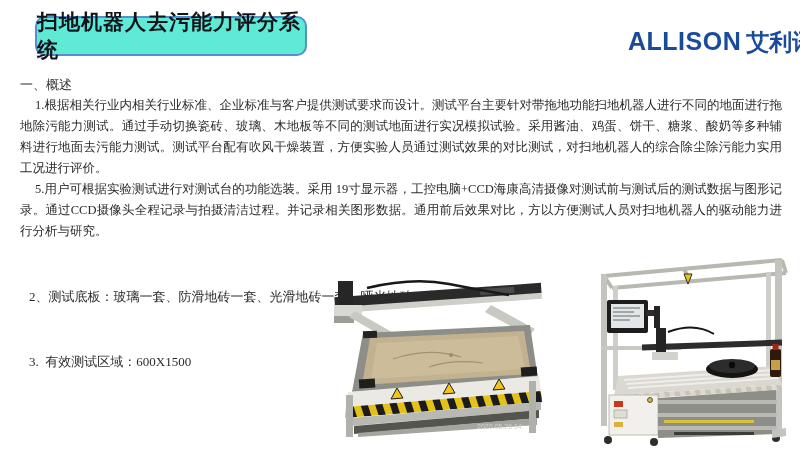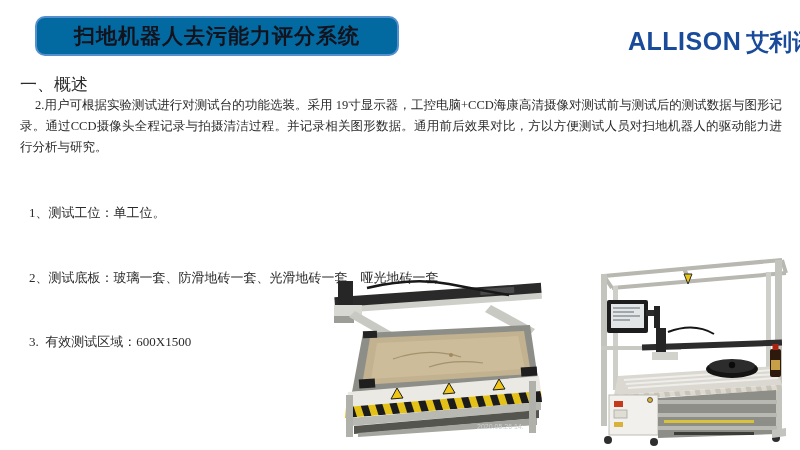--- a/index.html
+++ b/index.html
@@ -4,42 +4,42 @@
 <style>
   html,body{margin:0;padding:0;}
   body{
     width:800px;height:450px;position:relative;overflow:hidden;
     background:#ffffff;
     font-family:"Liberation Serif","DejaVu Serif",serif;
     color:#2b2b2b;
   }
   
   .title-box{
-    position:absolute;left:35px;top:16px;width:364px;height:40px;
-    background:#0369a1;border:2px solid #5390cd;border-radius:10px;
+    position:absolute;left:35px;top:16px;width:272px;height:40px;
+    background:#5eead4;border:2px solid #5390cd;border-radius:10px;
     display:flex;align-items:center;justify-content:center;
     box-sizing:border-box;
   }
   .title-box span{
     font-size:21px;font-weight:bold;color:#13131d;letter-spacing:1px;
   }
   
   .logo{
     position:absolute;top:27px;left:620px;white-space:nowrap;
     font-family:"Liberation Sans","DejaVu Sans",sans-serif;
     color:#1a4b9b;display:flex;align-items:baseline;
   }
   .logo-en{font-size:25px;font-weight:900;letter-spacing:0.5px;margin-left:8px;}
   .logo-cn{font-size:23px;font-weight:bold;margin-left:5px;}
   
   .bodytext{
     position:absolute;left:20px;top:74px;width:762px;
     font-size:12.5px;line-height:21px;
   }
-  .h-sec{font-size:17px;line-height:21px;}
+  .h-sec{font-size:13px;line-height:21px;}
   .para{
     margin:0;text-align:justify;text-indent:1.2em;font-size:12.5px;line-height:21px;
   }
   .items{
     list-style:none;margin:1px 0 0 0;padding:0 0 0 9px;
     font-size:13px;line-height:21.5px;white-space:pre-wrap;
   }
   
   .photo{position:absolute;margin:0;padding:0;}
   .photo1{left:333px;top:275px;width:212px;height:162px;}
@@ -56,23 +56,23 @@
   </div>
 
   <div class="logo">
     <span class="logo-en">ALLISON</span>
     <span class="logo-cn">艾利讯</span>
 
   </div>
 
   <div class="bodytext">
     <div class="h-sec">一、概述</div>
-    <p class="para">2.用户可根据实验测试进行对测试台的功能选装。采用 19寸显示器，工控电脑+CCD海康高清摄像对测试前与测试后的测试数据与图形记录。通过CCD摄像头全程记录与拍摄清洁过程。并记录相关图形数据。通用前后效果对比，方以方便测试人员对扫地机器人的驱动能力进行分析与研究。</p>
+    <p class="para">1.根据相关行业内相关行业标准、企业标准与客户提供测试要求而设计。测试平台主要针对带拖地功能扫地机器人进行不同的地面进行拖地除污能力测试。通过手动切换瓷砖、玻璃、木地板等不同的测试地面进行实况模拟试验。采用酱油、鸡蛋、饼干、糖浆、酸奶等多种辅料进行地面去污能力测试。测试平台配有吹风干燥装置，方便实验人员通过测试效果的对比测试，对扫地机器人的综合除尘除污能力实用工况进行评价。</p>
+    <p class="para">5.用户可根据实验测试进行对测试台的功能选装。采用 19寸显示器，工控电脑+CCD海康高清摄像对测试前与测试后的测试数据与图形记录。通过CCD摄像头全程记录与拍摄清洁过程。并记录相关图形数据。通用前后效果对比，方以方便测试人员对扫地机器人的驱动能力进行分析与研究。</p>
     <ul class="items">
-      <li>1、测试工位：单工位。</li>
       <li>2、测试底板：玻璃一套、防滑地砖一套、光滑地砖一套、哑光地砖一套</li>
       <li>3.  有效测试区域：600X1500</li>
       
       
       
       
       
       
       
     </ul>

